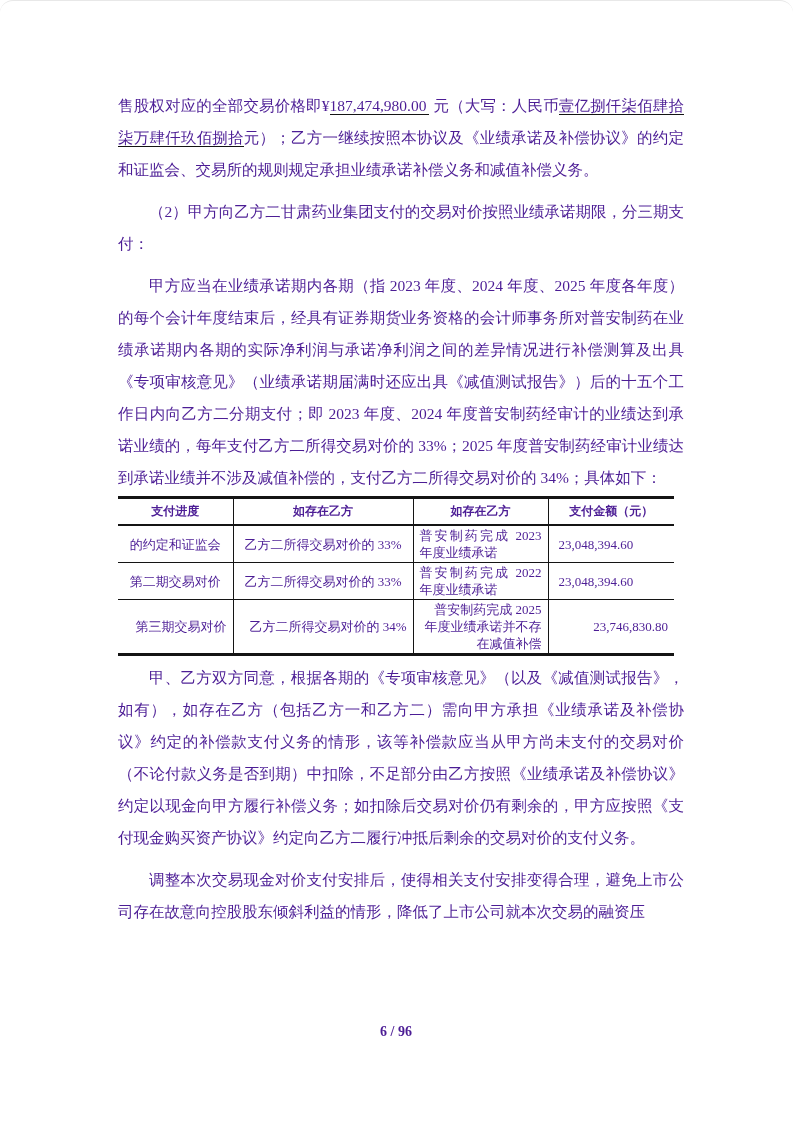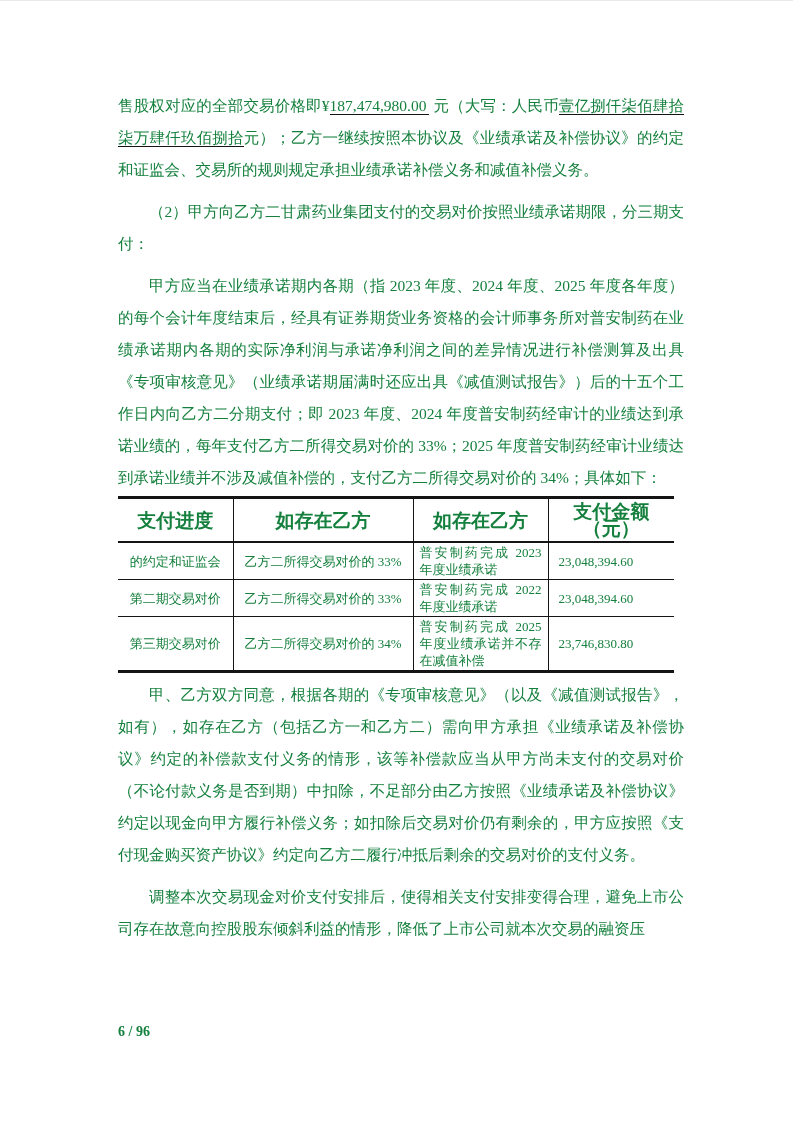--- a/index.html
+++ b/index.html
@@ -2,24 +2,25 @@
 <html><head>
 <meta charset="utf-8">
 <style>
   html, body { margin: 0; padding: 0; background: #ffffff; }
   .page {
     position: relative;
     width: 793px;
     height: 1122px;
     background: #ffffff;
     font-family: "Liberation Serif", "DejaVu Serif", serif;
-    color: #15803d;
+    color: #4c1d95;
     overflow: hidden;
     box-sizing: border-box;
     border-top: 1px solid #e8e8e8;
+    border-radius: 13px;
   }
   .content {
     position: absolute;
     left: 118px;
     top: 89px;
     width: 566px;
     font-size: 15.5px;
     line-height: 32px;
     text-align: justify;
   }
@@ -38,45 +39,45 @@
     line-height: 17px;
     border-top: 3px solid #141414;
     border-bottom: 3px solid #141414;
     text-indent: 0;
   }
   table.pay-table col.c1 { width: 115px; }
   table.pay-table col.c2 { width: 180px; }
   table.pay-table col.c3 { width: 135px; }
   table.pay-table col.c4 { width: 126px; }
   table.pay-table th {
-    font-size: 19px;
+    font-size: 12px;
     font-weight: bold;
     text-align: center;
     padding: 4px 2px;
     border-bottom: 2px solid #141414;
   }
   table.pay-table td {
     padding: 1px 6px;
     vertical-align: middle;
   }
   table.pay-table tbody tr td { border-bottom: 1.5px solid #141414; }
-  table.pay-table tbody tr:last-child td { border-bottom: none; }
+  table.pay-table tbody tr:last-child td { border-bottom: none; text-align: right; }
   table.pay-table th:not(:last-child),
   table.pay-table td:not(:last-child) { border-right: 1px solid #141414; }
   .cell-stage   { text-align: center; }
   .cell-standard{ text-align: center; }
   .cell-condition { text-align: justify; }
   .cell-amount  { text-align: left; padding-left: 10px !important; }
 
   .footer {
     position: absolute;
     top: 1021px;
     left: 118px;
     width: 556px;
-    text-align: left;
+    text-align: center;
     font-size: 14px;
     font-weight: bold;
     line-height: 20px;
   }
 </style>
 </head>
 <body>
 
 <div class="page">
   <div class="content">

